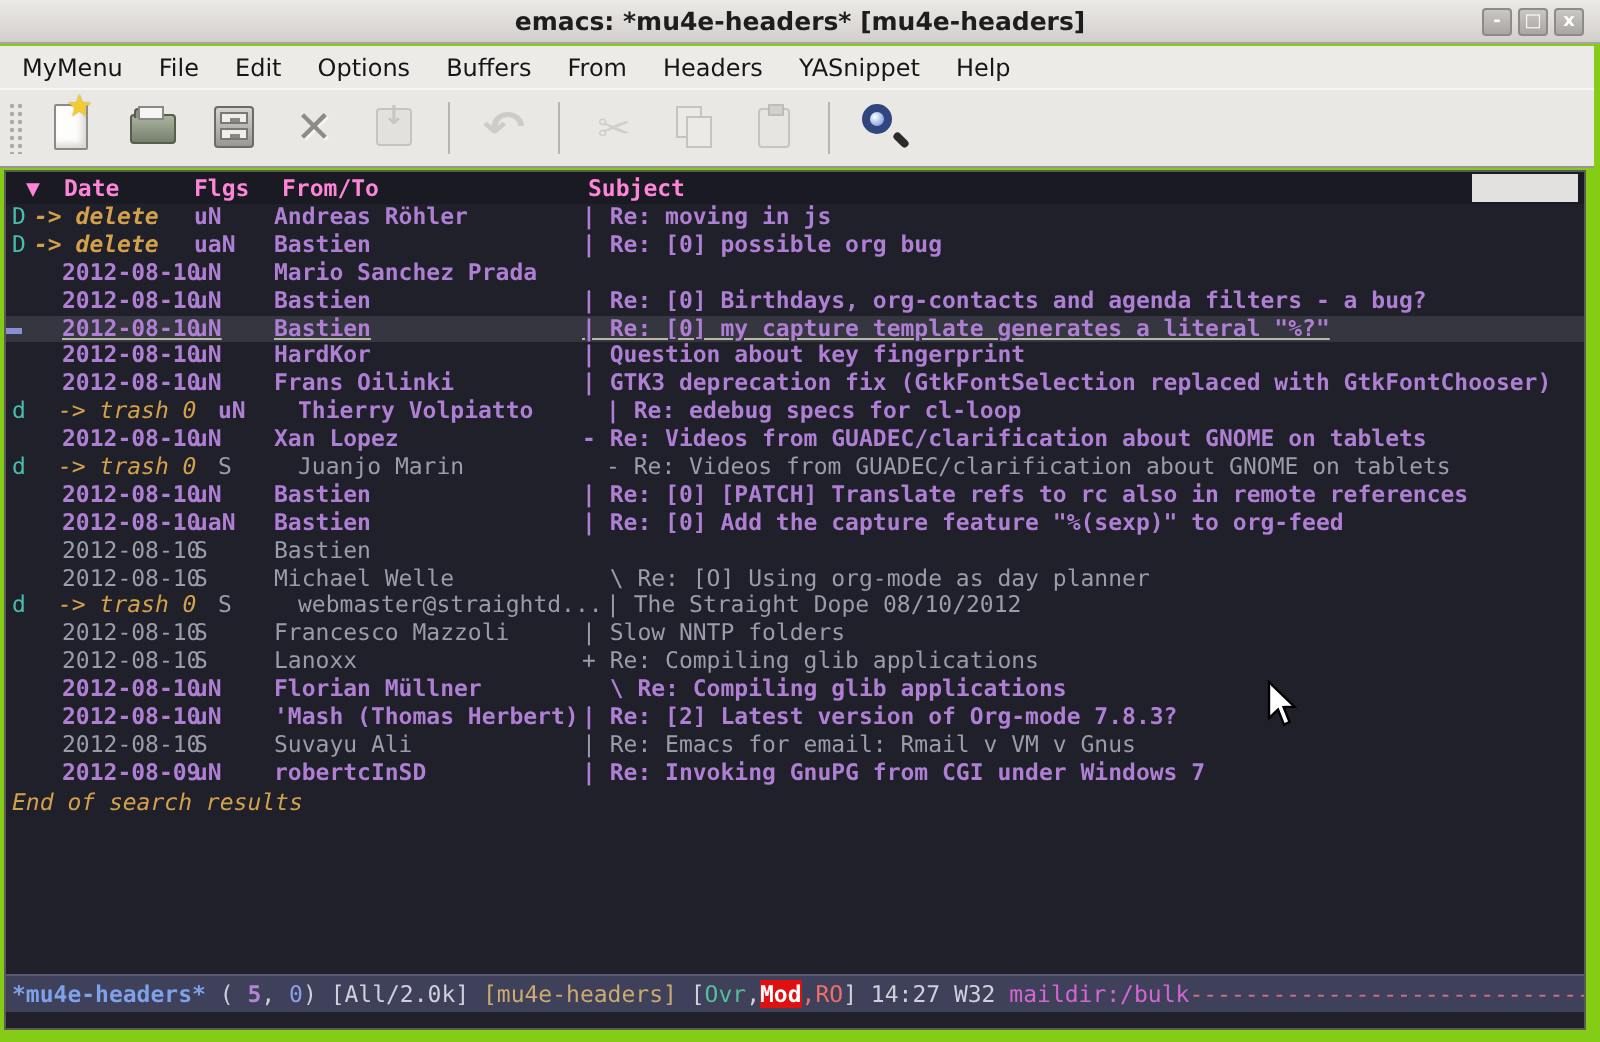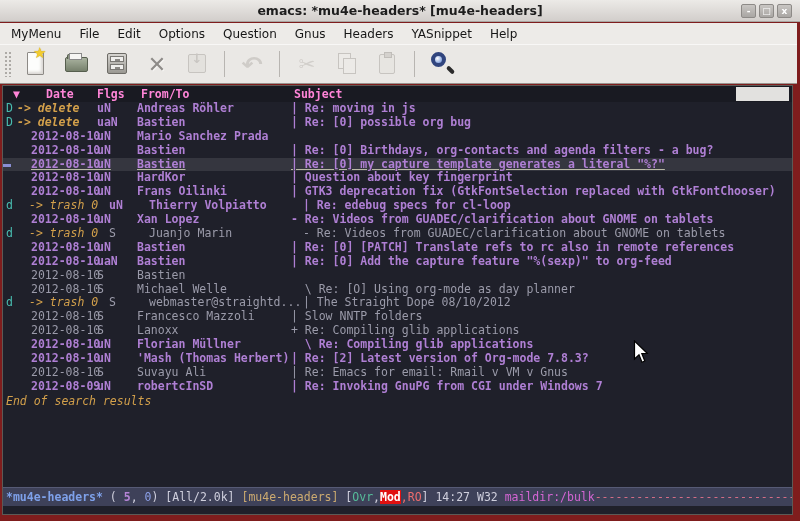--- a/index.html
+++ b/index.html
@@ -1,17 +1,17 @@
 <!DOCTYPE html>
 <html><head>
 <meta charset="utf-8">
 <style>
   * { margin:0; padding:0; box-sizing:border-box; }
   html,body { width:800px; height:521px; overflow:hidden; background:#888; }
-  .window { position:relative; width:800px; height:521px; background:#7f1d1d;
+  .window { position:relative; width:800px; height:521px; background:#84cc16;
             font-family:"DejaVu Sans", sans-serif; outline:1px solid #76736f;padding-left:36px; }
 
   
   .titlebar { position:absolute; left:0; top:0; width:800px; height:22px;
               background:linear-gradient(#eceae7,#d2cecb); border-bottom:1px solid #a9a6a2;
               display:flex; align-items:center; justify-content:center; }
   .title-text { font-size:12.5px; font-weight:bold; color:#1d1d1d; }
   .win-controls { position:absolute; right:8px; top:4px; display:flex; gap:3px; }
   .win-btn { width:15px; height:14px; background:linear-gradient(#c9c6c3,#a9a6a3);
              border:1px solid #8d8a87; border-radius:2px; color:#ffffff;
@@ -74,21 +74,21 @@
                     border:4px solid #31457e; background:radial-gradient(circle at 35% 35%, #ffffff, #9db6e6 60%, #6f8fd0); }
   .i-search .handle { position:absolute; left:20px; top:19px; width:9px; height:4px;
                     background:#2b2b2b; transform:rotate(45deg); border-radius:2px; }
 
   
   .eframe { position:absolute; left:2px; top:85px; width:791px; height:430px;
             border:1px solid #5c5a56; background:#1f202a; display:flex; flex-direction:column;
             font-family:"DejaVu Sans Mono", monospace; }
   .header-line { position:relative; height:16px; flex:none; background:#191a22; }
   .hcell { position:absolute; top:1px; font-size:11.5px; font-weight:bold; color:#ff85d8; white-space:pre; }
-  .h-sort { left:10px; } .h-date { left:29px;margin-left:14px; } .h-flags { left:94px; } .h-from { left:138px; } .h-subject { left:291px; }
+  .h-sort { left:10px; } .h-date { left:29px; } .h-flags { left:94px; } .h-from { left:138px; } .h-subject { left:291px; }
   .sb-thumb { position:absolute; right:3px; top:1px; width:53px; height:14px; background:#e2e1df; }
 
   .rows { flex:none; }
   .mrow { position:relative; display:flex; height:13.9px; line-height:13.9px;
           font-size:11.5px; white-space:pre; color:#9b9baa; }
   .c-mark { flex:none; width:14px; padding-left:3px; color:#49bdb0; }
   .c-date { flex:none; width:80px; padding-left:14px; }
   .c-flags{ flex:none; width:40px; }
   .c-from { flex:none; width:154px; overflow:hidden; }
   .c-subj { flex:1; overflow:hidden; }
@@ -134,22 +134,22 @@
         <span class="win-btn">□</span>
         <span class="win-btn">x</span>
       </span>
   </div>
 
   <div class="menubar">
       <span class="menu-item">MyMenu</span>
       <span class="menu-item">File</span>
       <span class="menu-item">Edit</span>
       <span class="menu-item">Options</span>
-      <span class="menu-item">Question</span>
-      <span class="menu-item">Gnus</span>
+      <span class="menu-item">Buffers</span>
+      <span class="menu-item">From</span>
       <span class="menu-item">Headers</span>
       <span class="menu-item">YASnippet</span>
       <span class="menu-item">Help</span>
     </div>
 
   <div class="toolbar">
     <div class="grip"></div>
   <div class="tbi i-new">
         <span class="page"></span>
         <span class="star">★</span>

